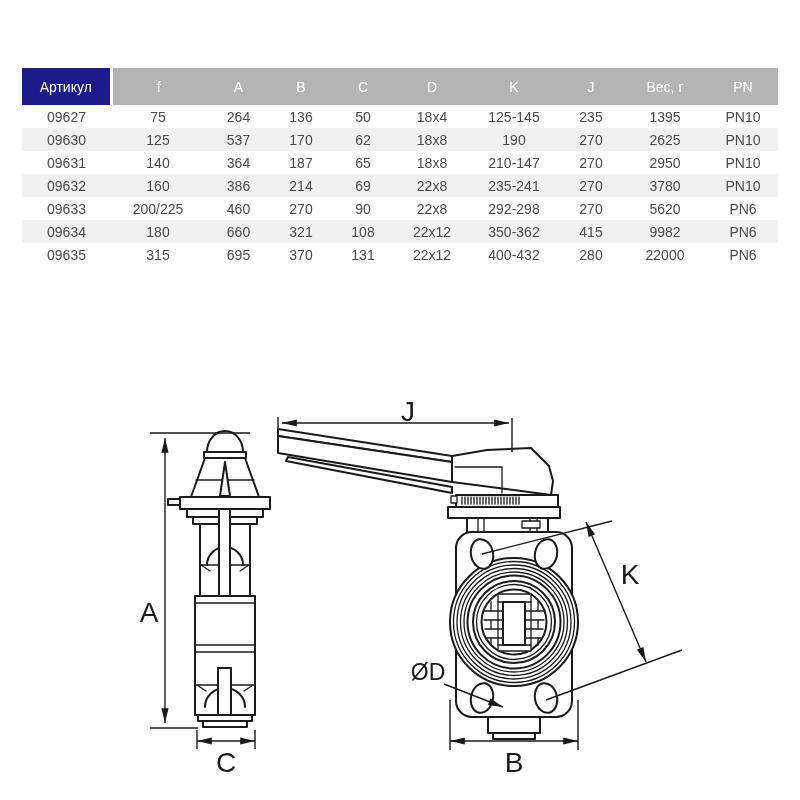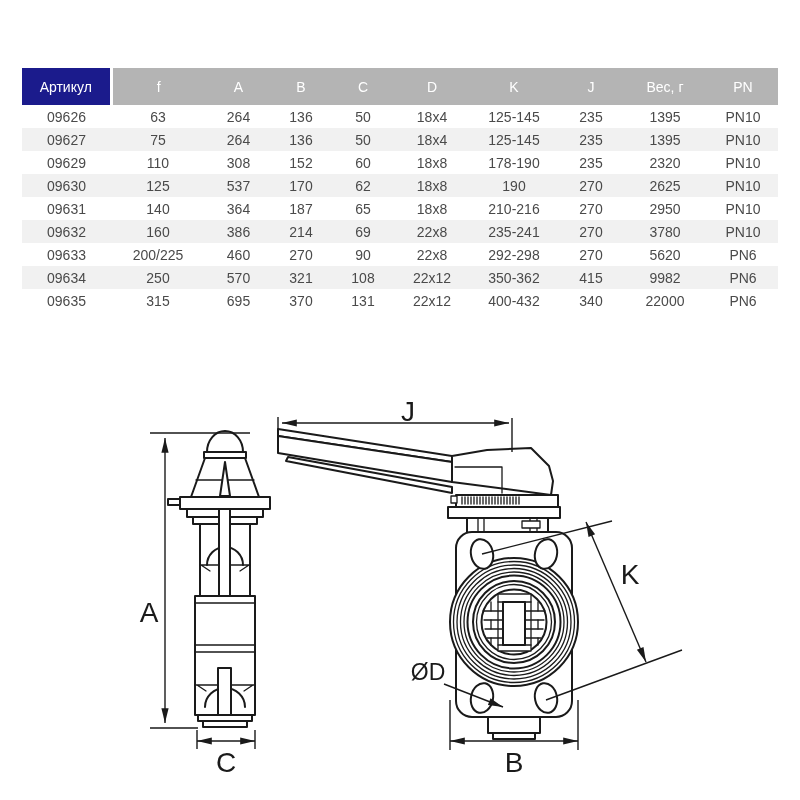--- a/index.html
+++ b/index.html
@@ -57,75 +57,51 @@
           <th>C</th>
           <th>D</th>
           <th>K</th>
           <th>J</th>
           <th>Вес, г</th>
           <th>PN</th>
         </tr>
       </thead>
       <tbody>
           <tr>
-            <td>09626</td>
-            <td>63</td>
-            <td>264</td>
-            <td>136</td>
-            <td>50</td>
-            <td>18x4</td>
-            <td>125-145</td>
-            <td>235</td>
-            <td>1395</td>
-            <td>PN10</td>
-          </tr>
-          <tr>
             <td>09627</td>
             <td>75</td>
             <td>264</td>
             <td>136</td>
             <td>50</td>
             <td>18x4</td>
             <td>125-145</td>
             <td>235</td>
             <td>1395</td>
             <td>PN10</td>
           </tr>
           <tr>
-            <td>09629</td>
-            <td>110</td>
-            <td>308</td>
-            <td>152</td>
-            <td>60</td>
-            <td>18x8</td>
-            <td>178-190</td>
-            <td>235</td>
-            <td>2320</td>
-            <td>PN10</td>
-          </tr>
-          <tr>
             <td>09630</td>
             <td>125</td>
             <td>537</td>
             <td>170</td>
             <td>62</td>
             <td>18x8</td>
             <td>190</td>
             <td>270</td>
             <td>2625</td>
             <td>PN10</td>
           </tr>
           <tr>
             <td>09631</td>
             <td>140</td>
             <td>364</td>
             <td>187</td>
             <td>65</td>
             <td>18x8</td>
-            <td>210-216</td>
+            <td>210-147</td>
             <td>270</td>
             <td>2950</td>
             <td>PN10</td>
           </tr>
           <tr>
             <td>09632</td>
             <td>160</td>
             <td>386</td>
             <td>214</td>
             <td>69</td>
@@ -142,39 +118,39 @@
             <td>270</td>
             <td>90</td>
             <td>22x8</td>
             <td>292-298</td>
             <td>270</td>
             <td>5620</td>
             <td>PN6</td>
           </tr>
           <tr>
             <td>09634</td>
-            <td>250</td>
-            <td>570</td>
+            <td>180</td>
+            <td>660</td>
             <td>321</td>
             <td>108</td>
             <td>22x12</td>
             <td>350-362</td>
             <td>415</td>
             <td>9982</td>
             <td>PN6</td>
           </tr>
           <tr>
             <td>09635</td>
             <td>315</td>
             <td>695</td>
             <td>370</td>
             <td>131</td>
             <td>22x12</td>
             <td>400-432</td>
-            <td>340</td>
+            <td>280</td>
             <td>22000</td>
             <td>PN6</td>
           </tr>
         </tbody>
     </table>
   </div>
 
   <svg class="drawing" viewBox="0 385 800 415" width="800" height="415" xmlns="http://www.w3.org/2000/svg">
     <defs>
       <marker id="arr" viewBox="0 0 16 10" markerWidth="16" markerHeight="10" refX="15.3" refY="5" orient="auto-start-reverse" markerUnits="userSpaceOnUse">

